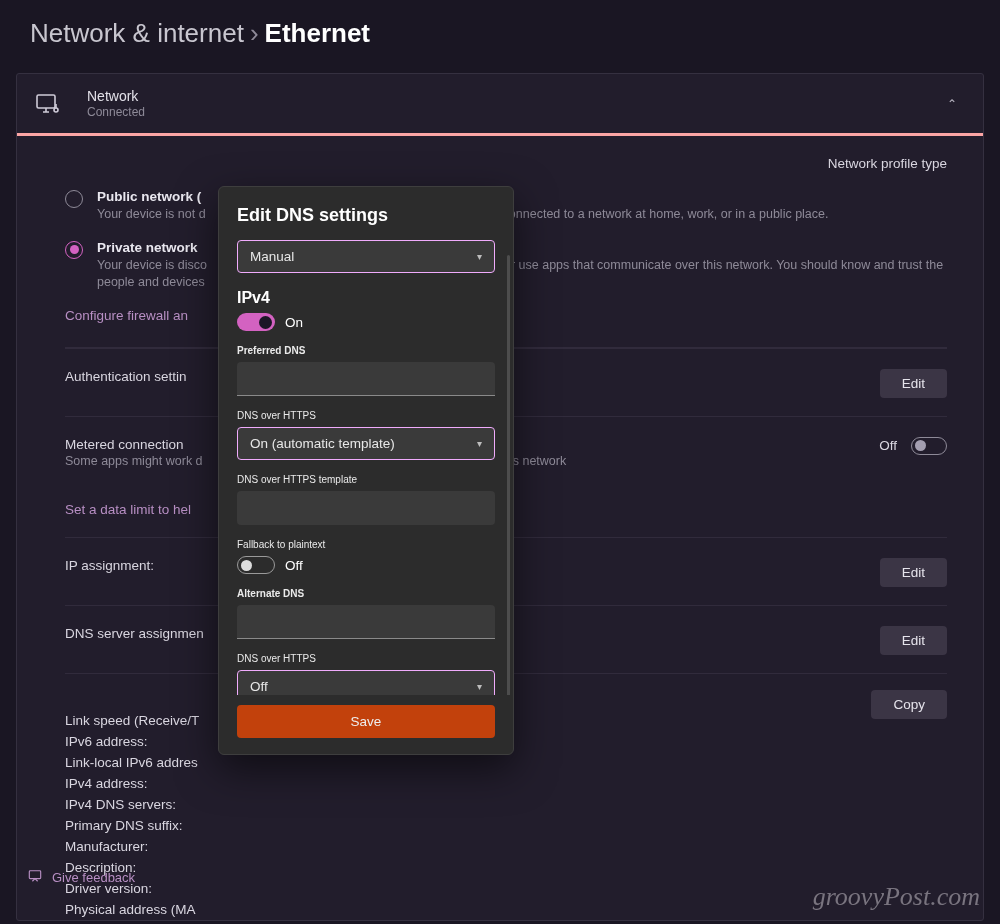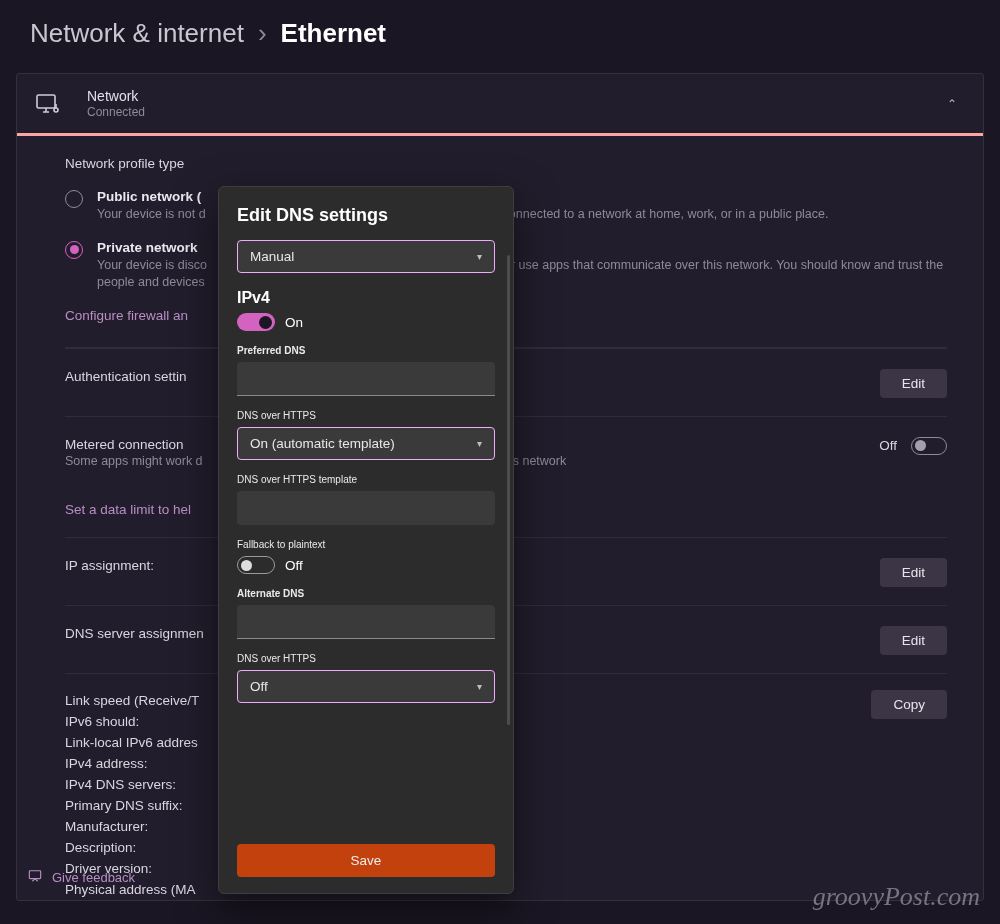--- a/index.html
+++ b/index.html
@@ -8,21 +8,21 @@
     height: 924px;
     background: #1a1623;
     color: #fff;
     position: relative;
     overflow: hidden;
   }
   
   .crumbs {
     display: flex;
     align-items: center;
-    gap: 14px;
+    gap: 6px;
     padding: 18px 30px 24px;
     font-size: 26px;
     font-weight: 600;
   }
   .crumbs .parent { color: #c8c6cf; font-weight: 500; }
   .crumbs .sep { color: #8e8a98; font-weight: 400; }
   .crumbs .current { color: #fff; }
   
   .card {
     margin: 0 16px;
@@ -39,21 +39,21 @@
   }
   .net-icon svg { display:block; }
   .card-head .titles { flex: 1; }
   .card-head .ttl { font-size: 14px; color: #e2e0e8; }
   .card-head .sub { font-size: 12px; color: #8e8a98; margin-top:1px; }
   .chev-up { color: #b7b3c0; font-size: 12px; }
   .body {
     padding: 16px 36px 0 48px;
     position: relative;
   }
-  .section-label { font-size: 13.5px; color: #d9d6e0; margin:4px 0 18px; }
+  .section-label { font-size: 13.5px; color: #d9d6e0; margin:4px 0 18px;text-align:right; }
   
   .radio-row { display:flex; gap:14px; margin-bottom:16px; }
   .radio {
     width:18px; height:18px; border-radius:50%;
     border:1.5px solid #8e8a98; flex-shrink:0; margin-top:1px;
     position:relative;
   }
   .radio.sel { border-color:#d362c1; }
   .radio.sel::after {
     content:""; position:absolute; inset:3.5px; border-radius:50%;
@@ -79,39 +79,39 @@
   }
   .toggleline { display:flex; align-items:center; gap:14px; color:#d9d6e0; font-size:13.5px; }
   .toggle {
     width:36px; height:18px; border-radius:999px; border:1px solid #8e8a98;
     background:transparent; position:relative; cursor:pointer;
   }
   .toggle .knob {
     position:absolute; width:11px; height:11px; background:#a39eb0;
     border-radius:50%; top:2.5px; left:3px;
   }
-  .details { margin-top:0; }
+  .details { margin-top:20px; }
   .details .dline { font-size:13.5px; color:#d9d6e0; padding:3px 0; }
   .details-row { display:flex; justify-content:space-between; align-items:flex-start;
     border-top:1px solid #312b3c; padding-top:16px; }
   
   .feedback {
     position:absolute; left:28px; bottom:38px; color:#b88fc4;
     font-size:13px; display:flex; align-items:center; gap:10px;
   }
   
   .watermark {
     position:absolute; right:20px; bottom:12px;
     font-family: Georgia, serif; font-style:italic;
     font-size:26px; color:#79747f;
   }
   
   .dialog {
     position:absolute; left:218px; top:186px;
-    width:296px; height:708px;
+    width:296px; height:569px;
     background:#2c2c2c; border:1px solid #3e3e3e; border-radius:6px;
     display:flex; flex-direction:column;
     box-shadow:0 14px 40px rgba(0,0,0,.55);
   }
   .dialog .inner {
     flex:1; overflow:hidden; padding:18px 18px 4px 18px; position:relative;
   }
   .dialog .scrollind {
     position:absolute; right:3px; top:68px; width:3px; height:470px;
     background:#4d4d4d; border-radius:3px;
@@ -244,21 +244,21 @@
       </div>
 
       <div class="prow">
         <div class="ptitle">DNS server assignmen</div>
         <button class="btn">Edit</button>
       </div>
 
       <div class="details-row">
         <div class="details">
           <div class="dline">Link speed (Receive/T</div>
-          <div class="dline">IPv6 should:</div>
+          <div class="dline">IPv6 address:</div>
           <div class="dline">Link-local IPv6 addres</div>
           <div class="dline">IPv4 address:</div>
           <div class="dline">IPv4 DNS servers:</div>
           <div class="dline">Primary DNS suffix:</div>
           <div class="dline">Manufacturer:</div>
           <div class="dline">Description:</div>
           <div class="dline">Driver version:</div>
           <div class="dline">Physical address (MA</div>
         </div>
         <button class="btn">Copy</button>

